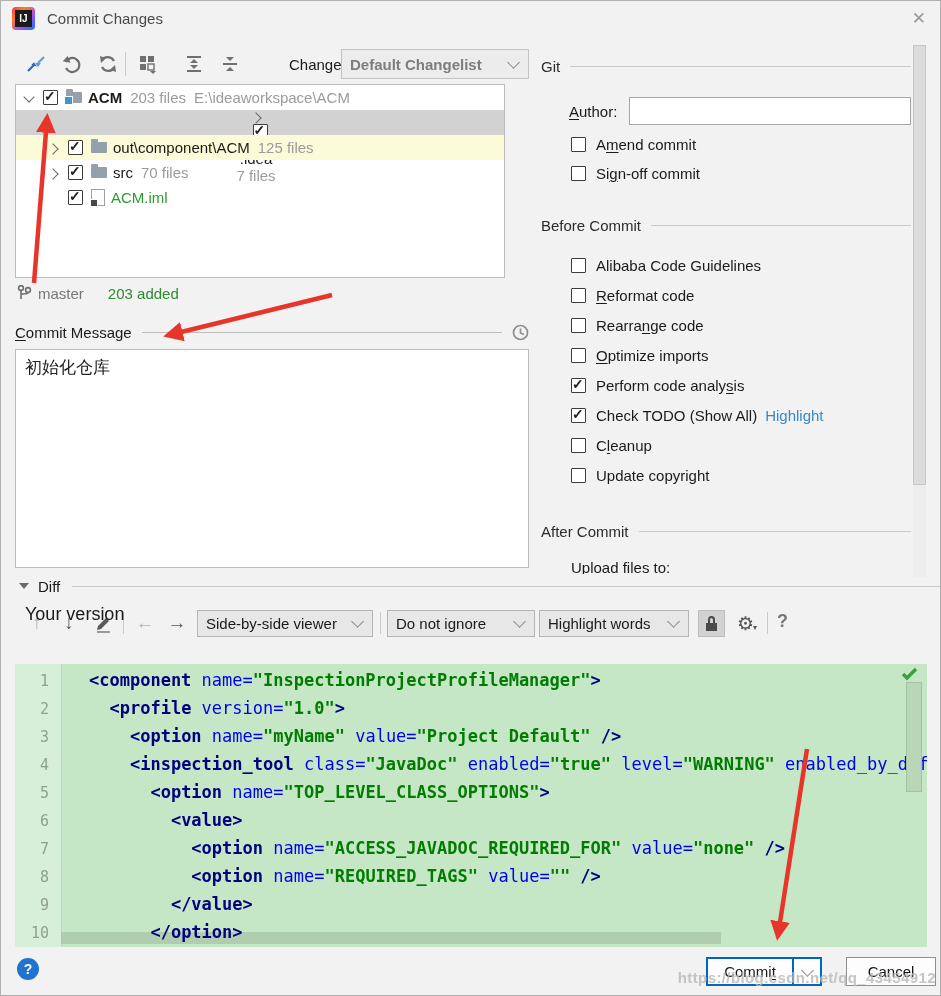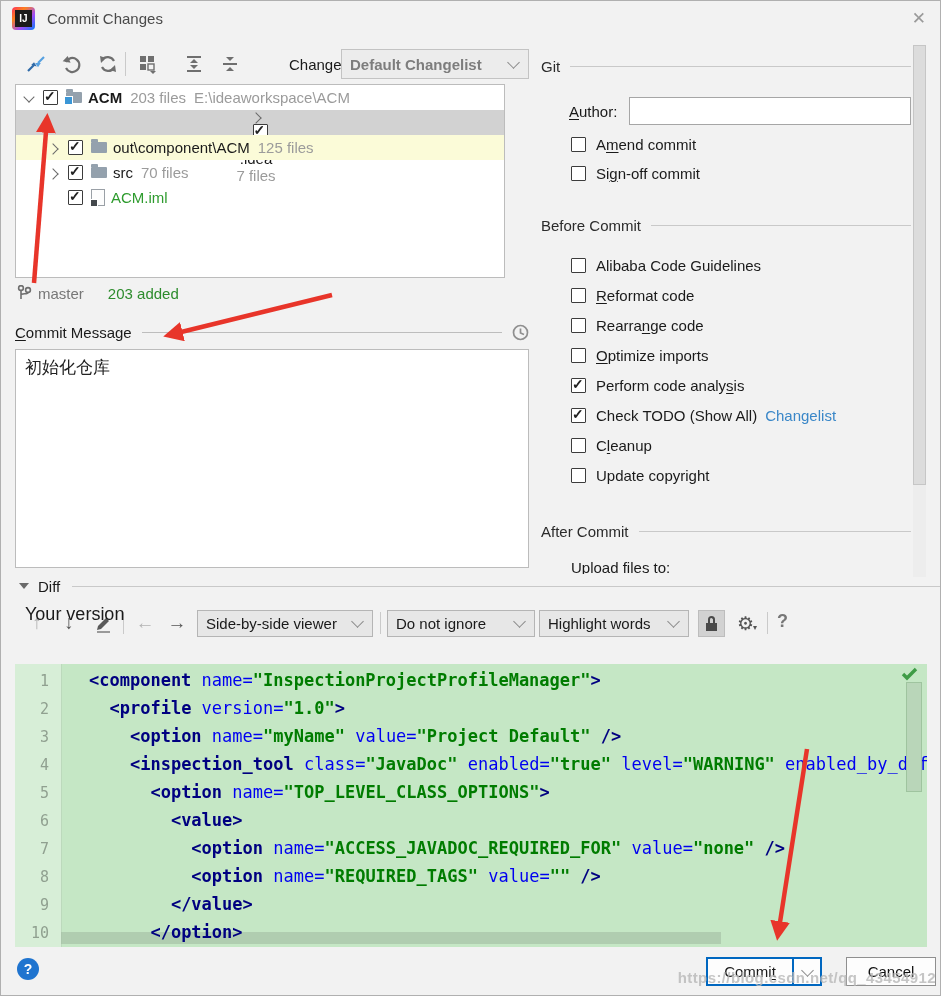--- a/index.html
+++ b/index.html
@@ -307,21 +307,21 @@
           <span class="cb"></span>
           <span><u>O</u>ptimize imports</span>
         </div>
         <div class="optrow">
           <span class="cb checked"></span>
           <span>Perform code analy<u>s</u>is</span>
         </div>
         <div class="optrow">
           <span class="cb checked"></span>
           <span>Check TODO (Show All)</span>
-          <a>Changelist</a>
+          <a>Highlight</a>
         </div>
         <div class="optrow">
           <span class="cb"></span>
           <span>C<u>l</u>eanup</span>
         </div>
         <div class="optrow">
           <span class="cb"></span>
           <span>Update copyright</span>
         </div>
       </div>

